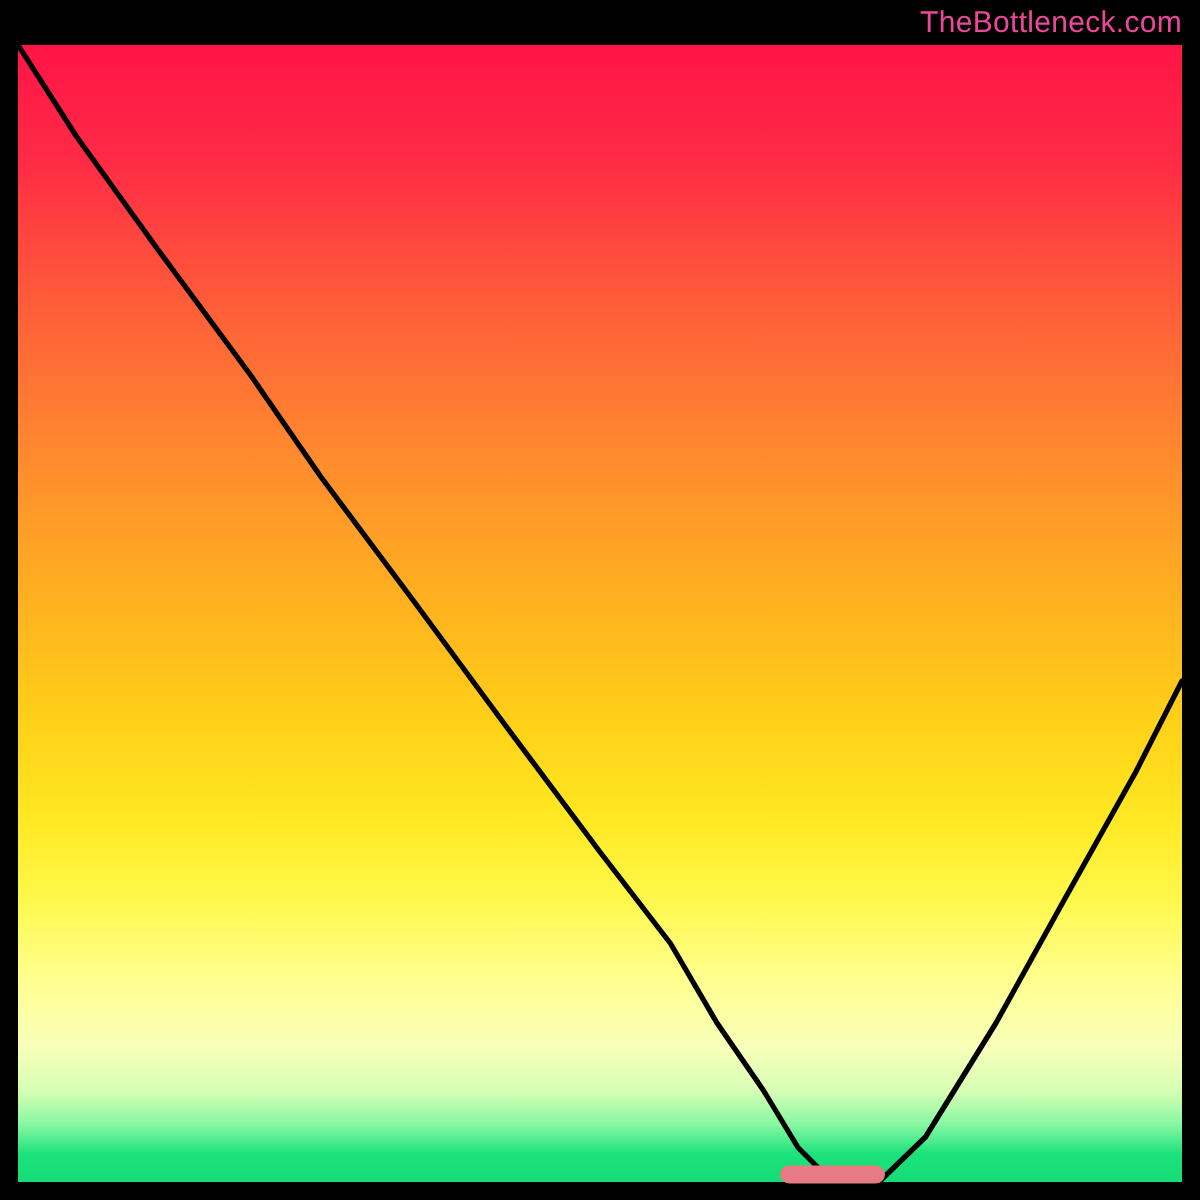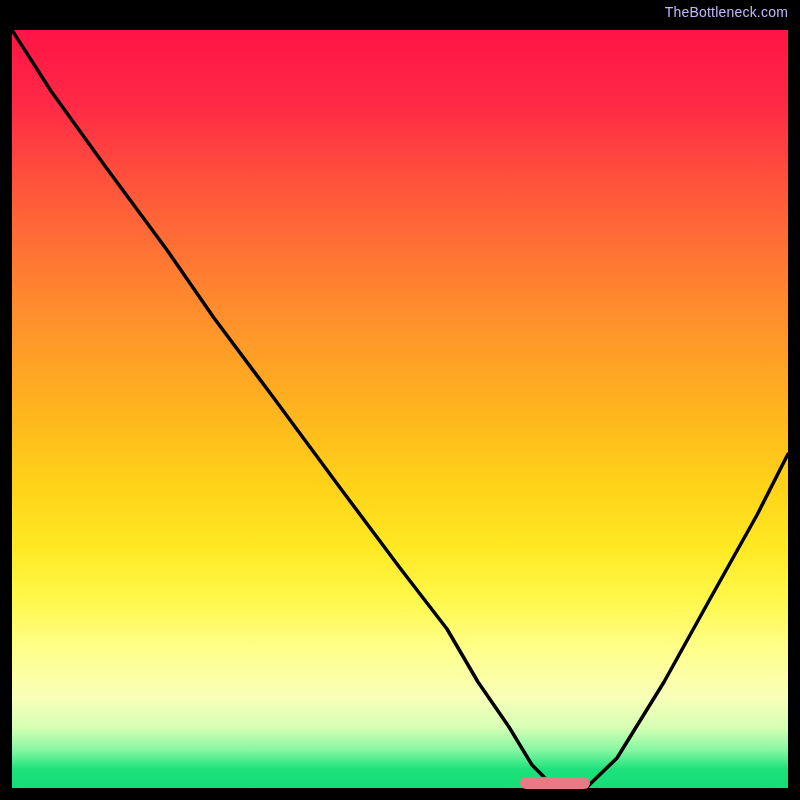--- a/index.html
+++ b/index.html
@@ -14,22 +14,22 @@
   .frame {
     position: relative;
     width: 800px;
     height: 800px;
     background: #000;
   }
   .attribution {
     position: absolute;
     top: 4px;
     right: 12px;
-    color: #c4b5fd;
-    font-size: 14px;
+    color: #ec4899;
+    font-size: 20px;
     letter-spacing: 0.2px;
   }
   
   .plot {
     position: absolute;
     left: 12px;
     top: 30px;
     width: 776px;
     height: 758px;
     background: linear-gradient(to bottom,

